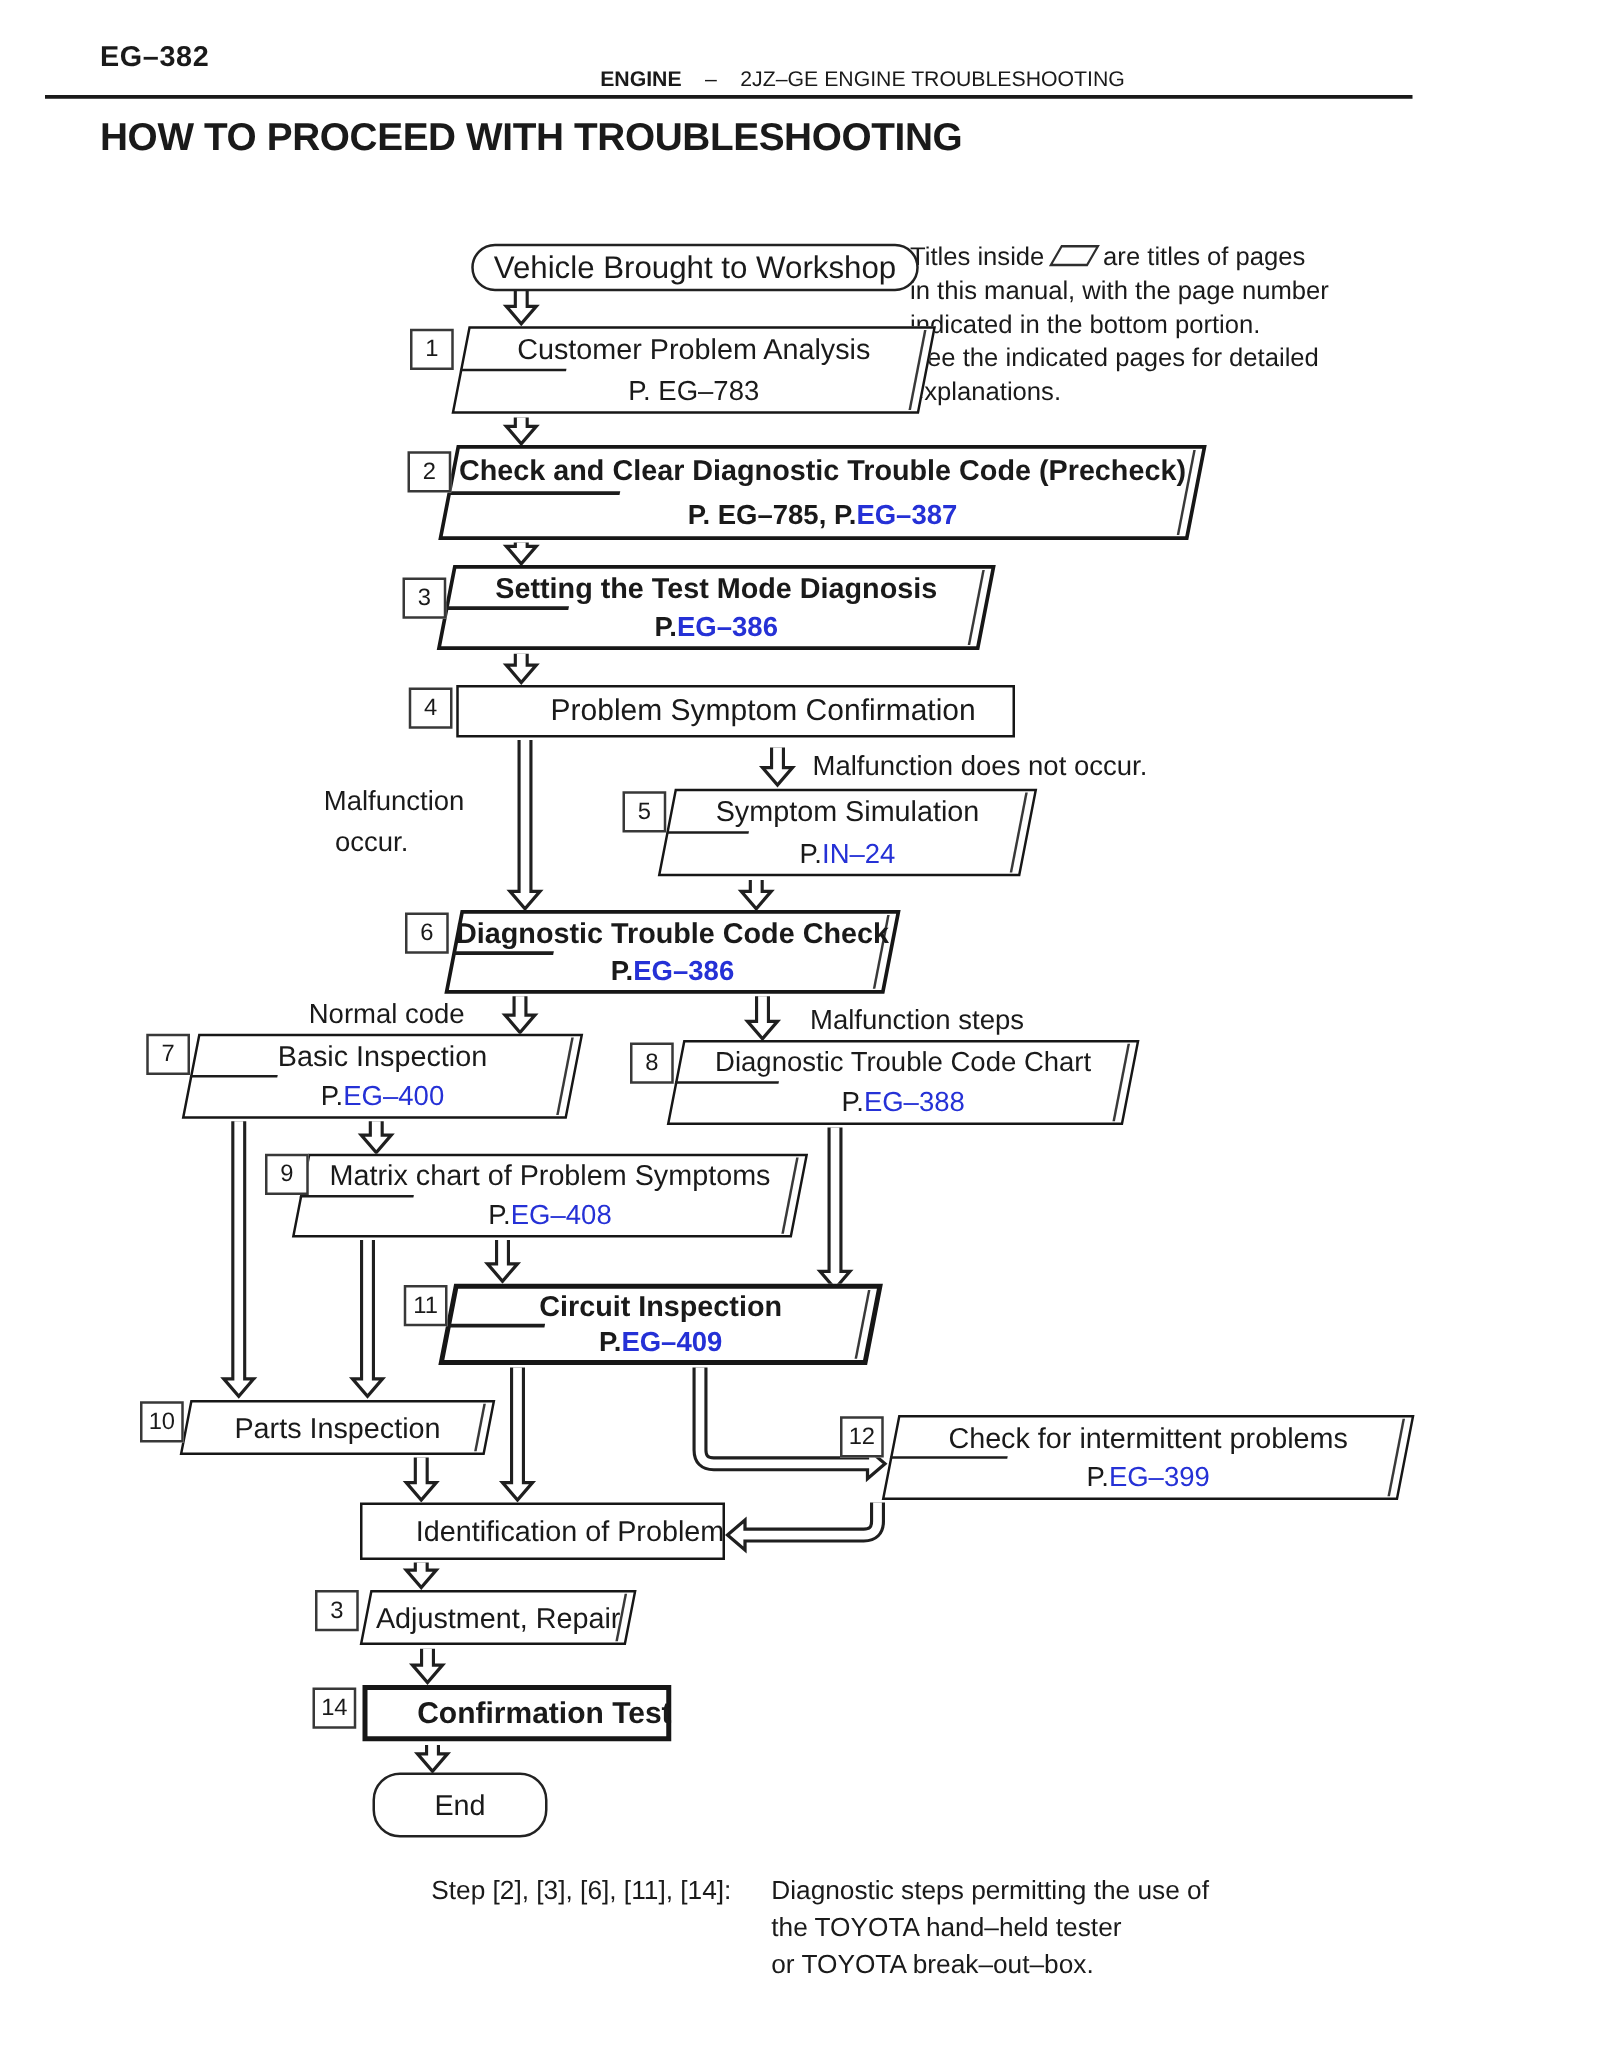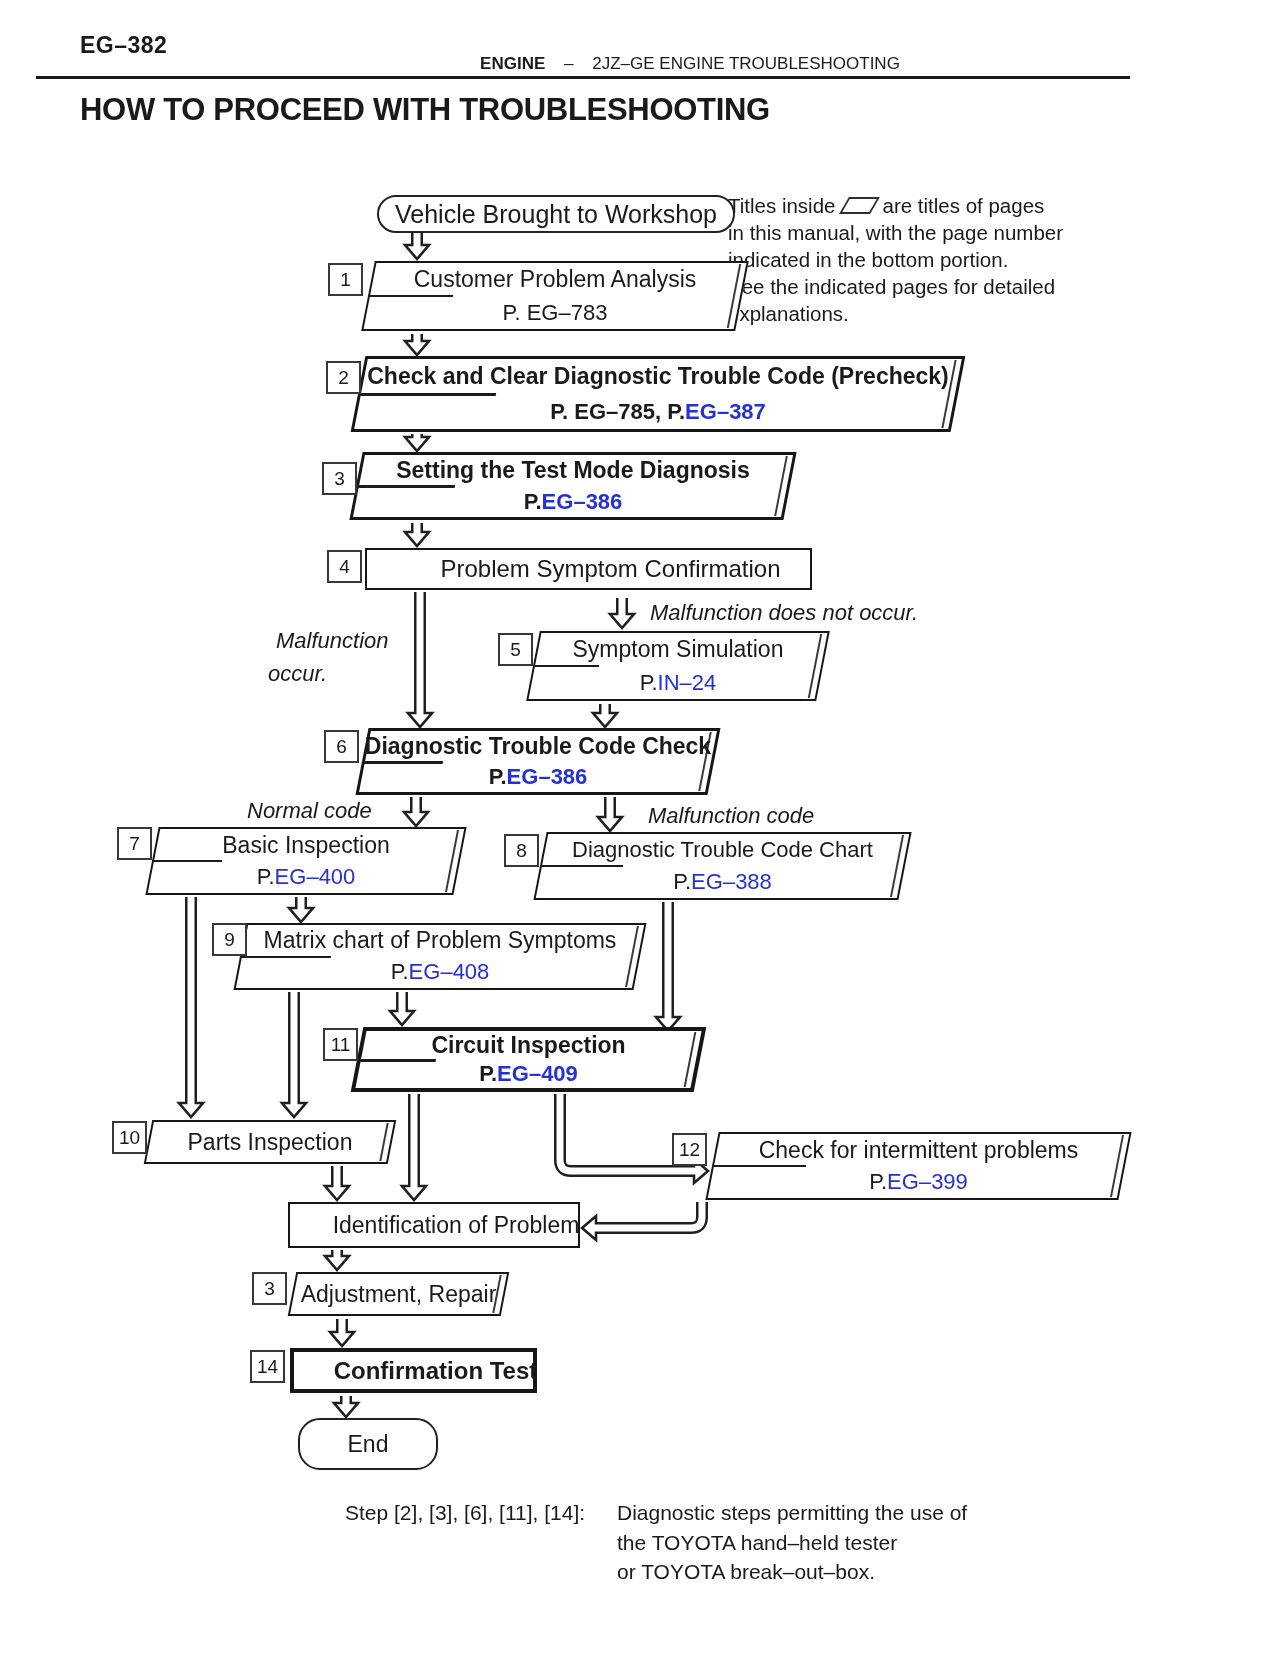--- a/index.html
+++ b/index.html
@@ -33,21 +33,21 @@
   .one .trow{font-size:23px;}
   .boldtxt .trow{font-weight:700;}
   .boldtxt .prow{font-weight:700;}
   .blue{color:var(--link-blue);font-weight:400;}
   .boldtxt .blue{font-weight:700;}
   .rect{position:absolute;inset:0;background:#fff;border:2.4px solid #161616;display:flex;align-items:center;justify-content:center;font-size:24px;white-space:nowrap;padding-left:44px;}
   .rect.thick{border-width:4.5px;font-weight:700;font-size:24px;}
   .round{position:absolute;inset:0;background:#fff;border:2.6px solid #222;border-radius:22px;display:flex;align-items:center;justify-content:center;font-size:25px;white-space:nowrap;}
   .numbox{position:absolute;width:31px;height:29px;border:2px solid #383838;background:#fff;
           display:flex;align-items:center;justify-content:center;font-size:19px;font-weight:500;}
-  .lbl{position:absolute;font-size:22px;white-space:nowrap;font-style:italic;}
+  .lbl{position:absolute;font-size:22px;white-space:nowrap;}
   .foot{position:absolute;font-size:21px;line-height:29.5px;white-space:nowrap;}
   svg.wires{position:absolute;left:0;top:0;}
   .po{fill:none;stroke:#1f1f1f;stroke-width:12;}
   .pi{fill:none;stroke:#ffffff;stroke-width:7;}
   .hd{fill:#ffffff;stroke:#1f1f1f;stroke-width:2.6;stroke-linejoin:miter;}
 </style>
 </head>
 <body>
 
 <div class="page">
@@ -200,21 +200,21 @@
       </div>
     </div>
   </div>
   <div class="numbox" style="left:322px;top:462px">3</div>
 
   <div class="stepbox" style="left:365px;top:548px;width:447px;height:42px">
     <div class="rect">Problem Symptom Confirmation</div>
   </div>
   <div class="numbox" style="left:327px;top:550px">4</div>
 
-  <div class="lbl" style="left:276px;top:628px">Malfunction</div>
+  <div class="lbl" style="left:259px;top:628px">Malfunction</div>
   <div class="lbl" style="left:268px;top:661px">occur.</div>
   <div class="lbl" style="left:650px;top:600px">Malfunction does not occur.</div>
 
   <div class="stepbox" style="left:533px;top:631px;width:290px;height:70px">
     <div class="pgram">
         <div class="tick"></div>
       <div class="unskew">
         <div class="trow">Symptom Simulation</div>
         <div class="prow">
             <span>P. </span>
@@ -233,21 +233,21 @@
         <div class="prow">
             <span>P. </span>
             <span class="blue">EG–386</span>
           </div>
       </div>
     </div>
   </div>
   <div class="numbox" style="left:324px;top:730px">6</div>
 
   <div class="lbl" style="left:247px;top:798px">Normal code</div>
-  <div class="lbl" style="left:648px;top:803px">Malfunction code</div>
+  <div class="lbl" style="left:648px;top:803px">Malfunction steps</div>
 
   <div class="stepbox" style="left:152px;top:827px;width:308px;height:68px">
     <div class="pgram">
         <div class="tick"></div>
       <div class="unskew">
         <div class="trow">Basic Inspection</div>
         <div class="prow">
             <span>P. </span>
             <span class="blue">EG–400</span>
           </div>

